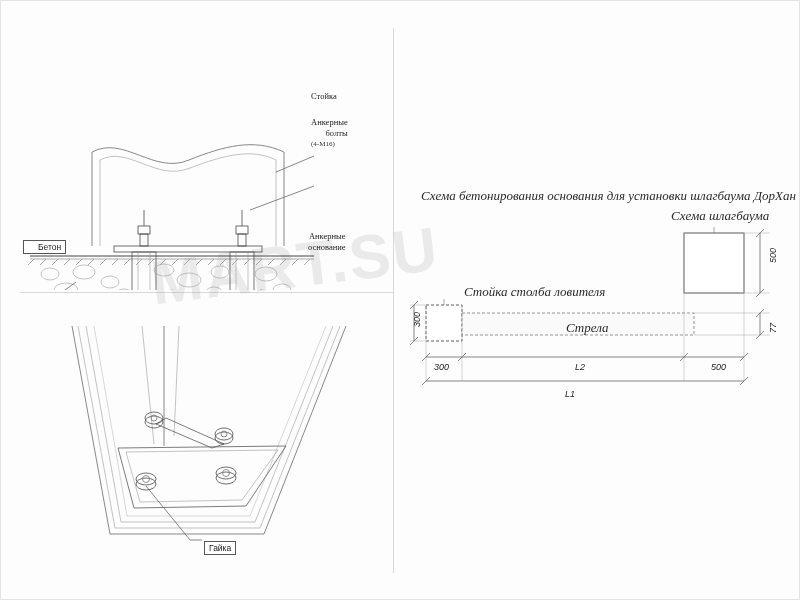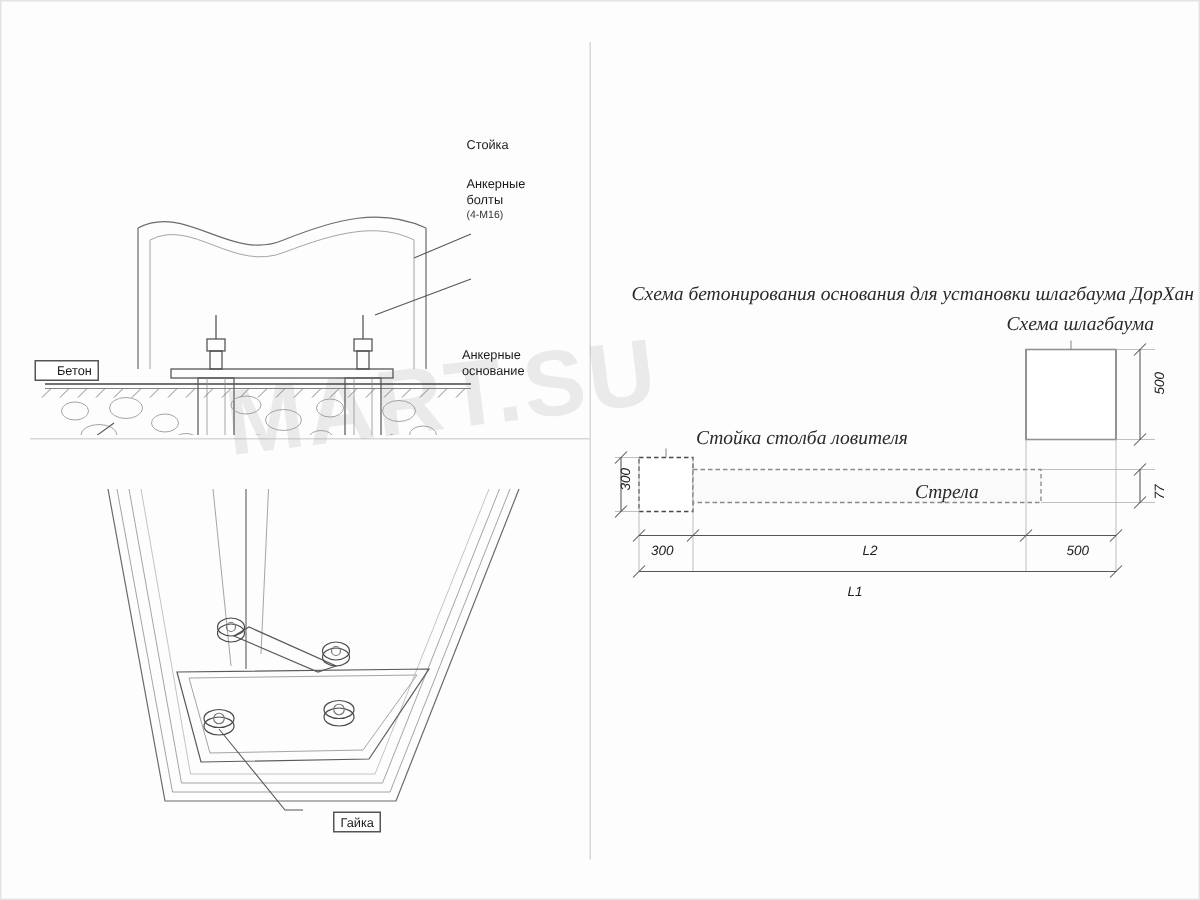--- a/index.html
+++ b/index.html
@@ -41,22 +41,23 @@
     white-space: nowrap;
     transform: rotate(-7deg);
     user-select: none;
   }
   svg { display: block; }
   .lbl {
     position: absolute;
     font-size: 8.5px;
     color: #1a1a1a;
     line-height: 1.25;
-    font-family: Liberation Sans, sans-serif;
+    font-family: Liberation Serif, serif;
     white-space: pre-line;
+    text-align: right;
   }
   .lbl-box {
     position: absolute;
     font-size: 8.5px;
     color: #1a1a1a;
     border: 1px solid #555;
     background: #fff;
     padding: 1px 4px;
     line-height: 1.2;
     font-family: "Liberation Sans", sans-serif;
@@ -221,21 +222,21 @@
         <circle cx="140" cy="122" r="3" stroke="#777"></circle>
         <circle cx="210" cy="138" r="3" stroke="#777"></circle>
         <circle cx="132" cy="183" r="3.5" stroke="#777"></circle>
         <circle cx="212" cy="177" r="3.5" stroke="#777"></circle>
       </g>
 
       <path d="M132,190 L176,244 L188,244" stroke="#555" stroke-width="0.7"></path>
     </g>
   </svg>
 
-  <div class="lbl-box" style="left:204px; top:541px;margin-left:18px;">Гайка</div>
+  <div class="lbl-box" style="left:204px; top:541px;">Гайка</div>
 
   <div class="title-it" style="left:421px; top:188px;">Схема бетонирования основания для установки шлагбаума ДорХан</div>
 
   <svg style="position:absolute; left:404px; top:205px;" width="370" height="210" viewBox="0 0 370 210">
     <g fill="none" stroke="#555" stroke-width="0.9">
 
       <rect x="280" y="28" width="60" height="60" stroke="#4a4a4a" fill="#fff"></rect>
 
       <rect x="22" y="100" width="36" height="36" stroke="#4a4a4a" fill="#fff" stroke-dasharray="3 2"></rect>
 
@@ -285,21 +286,21 @@
 
       <g stroke="#777" stroke-width="0.6">
         <line x1="310" y1="22" x2="310" y2="28"></line>
         <line x1="40" y1="94" x2="40" y2="100"></line>
       </g>
     </g>
   </svg>
 
   <div class="title-it" style="left:671px; top:208px;">Схема шлагбаума</div>
   <div class="title-it" style="left:418px; top:284px;margin-left:46px;">Стойка столба ловителя</div>
-  <div class="title-it" style="left:566px; top:320px;margin-left:44px;">Стрела</div>
+  <div class="title-it" style="left:566px; top:320px;">Стрела</div>
 
   <div class="dim" style="left:768px; top:263px; transform:rotate(-90deg); transform-origin:left top;">500</div>
   <div class="dim" style="left:768px; top:333px; transform:rotate(-90deg); transform-origin:left top;">77</div>
   <div class="dim" style="left:412px; top:327px; transform:rotate(-90deg); transform-origin:left top;">300</div>
   <div class="dim" style="left:434px; top:362px;">300</div>
   <div class="dim" style="left:575px; top:362px;">L2</div>
   <div class="dim" style="left:711px; top:362px;">500</div>
   <div class="dim" style="left:565px; top:389px;">L1</div>
 
 </div>

